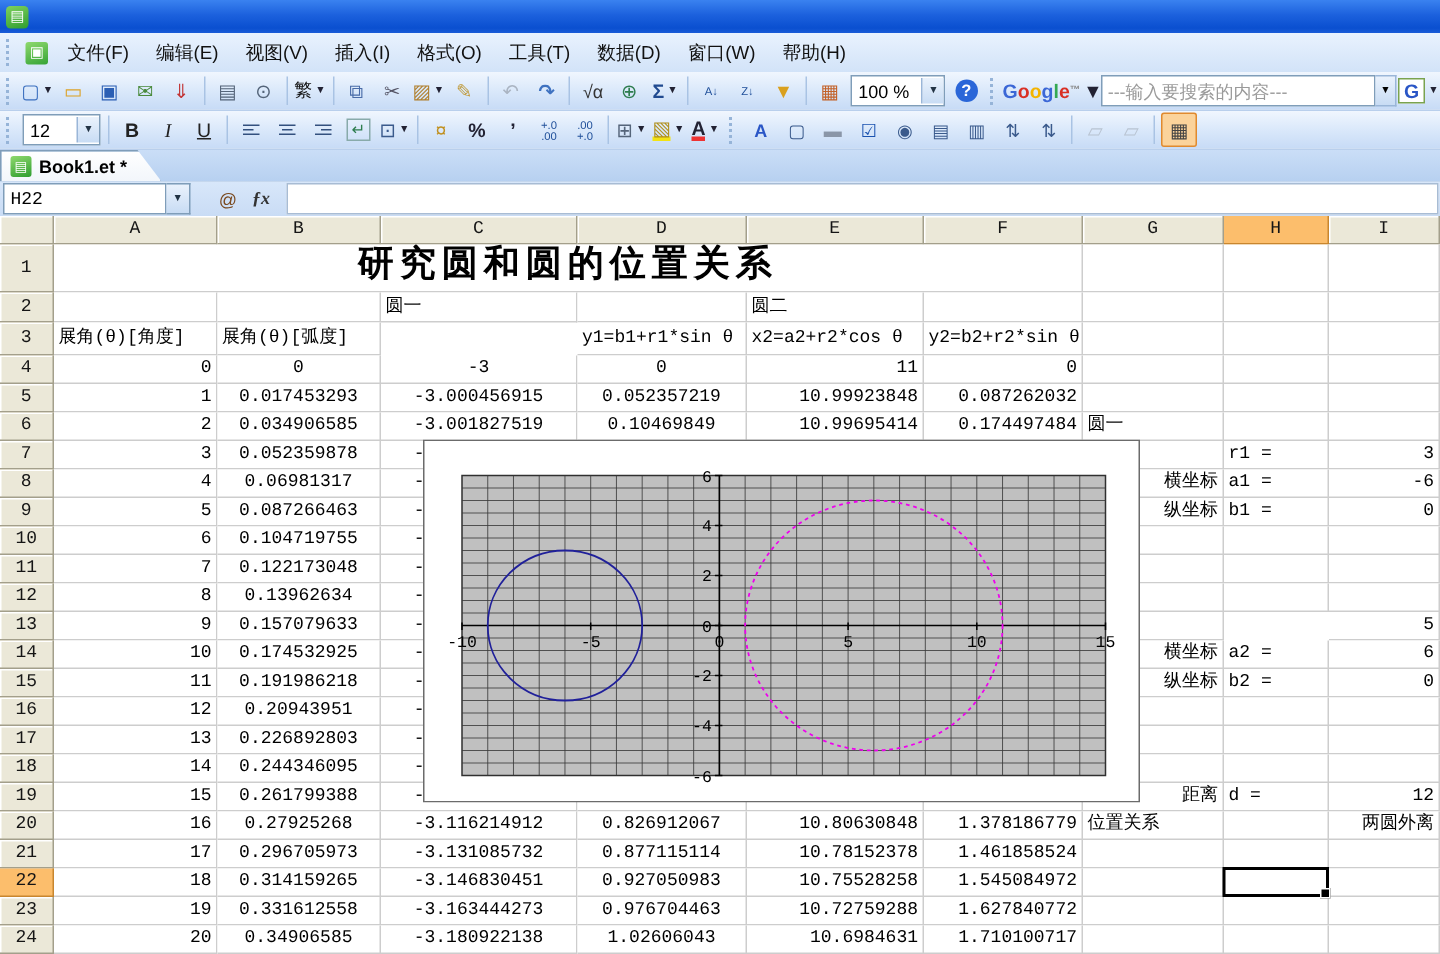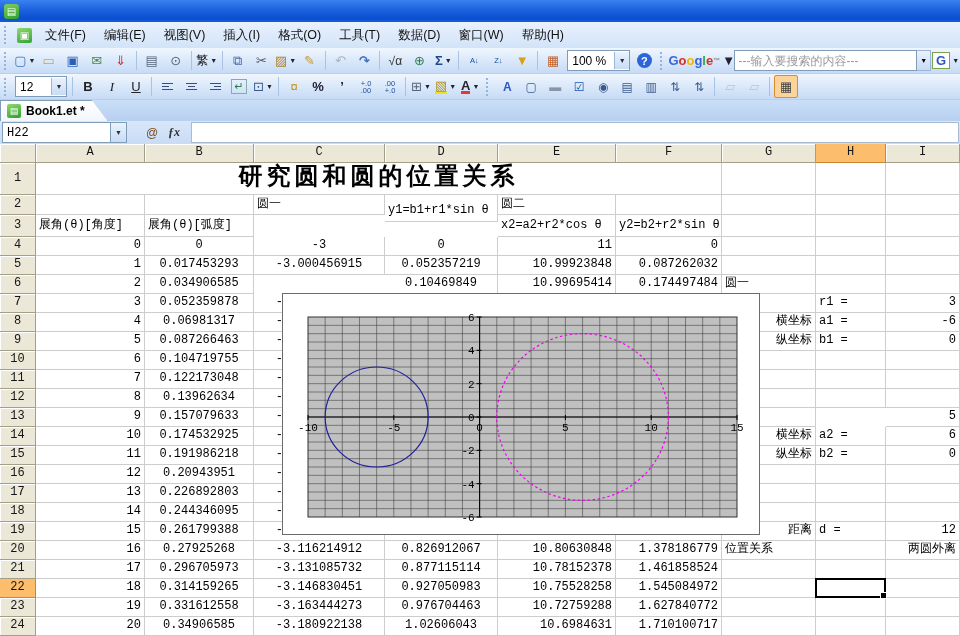--- a/index.html
+++ b/index.html
@@ -382,21 +382,21 @@
       <div class="cell al" data-name="cell-C2" style="left: 254px; top: 51px; width: 131px; height: 20px; line-height: 18px;">圆一</div>
       <div class="cell ac" data-name="cell-D2" style="left: 385px; top: 51px; width: 113px; height: 20px; line-height: 18px;"></div>
       <div class="cell al" data-name="cell-E2" style="left: 498px; top: 51px; width: 118px; height: 20px; line-height: 18px;">圆二</div>
       <div class="cell ar" data-name="cell-F2" style="left: 616px; top: 51px; width: 106px; height: 20px; line-height: 18px;"></div>
       <div class="cell al" data-name="cell-G2" style="left: 722px; top: 51px; width: 94px; height: 20px; line-height: 18px;"></div>
       <div class="cell al" data-name="cell-H2" style="left: 816px; top: 51px; width: 70px; height: 20px; line-height: 18px;"></div>
       <div class="cell ar" data-name="cell-I2" style="left: 886px; top: 51px; width: 74px; height: 20px; line-height: 18px;"></div>
       <div class="hdr" data-name="row-header-3" style="left: 0px; top: 71px; width: 36px; height: 22px; line-height: 20px;">3</div>
       <div class="cell al" data-name="cell-A3" style="left: 36px; top: 71px; width: 109px; height: 22px; line-height: 20px;">展角(θ)[角度]</div>
       <div class="cell al" data-name="cell-B3" style="left: 145px; top: 71px; width: 109px; height: 22px; line-height: 20px;">展角(θ)[弧度]</div>
-      <div class="cell al" data-name="cell-D3" style="left: 385px; top: 56px; width: 113px; height: 22px; line-height: 20px;">y1=b1+r1*sin θ</div>
+      <div class="cell al" data-name="cell-D3" style="left: 385px; top: 71px; width: 113px; height: 22px; line-height: 20px;">y1=b1+r1*sin θ</div>
       <div class="cell al" data-name="cell-E3" style="left: 498px; top: 71px; width: 118px; height: 22px; line-height: 20px;">x2=a2+r2*cos θ</div>
       <div class="cell al" data-name="cell-F3" style="left: 616px; top: 71px; width: 106px; height: 22px; line-height: 20px;">y2=b2+r2*sin θ</div>
       <div class="cell al" data-name="cell-G3" style="left: 722px; top: 71px; width: 94px; height: 22px; line-height: 20px;"></div>
       <div class="cell al" data-name="cell-H3" style="left: 816px; top: 71px; width: 70px; height: 22px; line-height: 20px;"></div>
       <div class="cell ar" data-name="cell-I3" style="left: 886px; top: 71px; width: 74px; height: 22px; line-height: 20px;"></div>
       <div class="hdr" data-name="row-header-4" style="left: 0px; top: 93px; width: 36px; height: 19px; line-height: 17px;">4</div>
       <div class="cell ar" data-name="cell-A4" style="left: 36px; top: 93px; width: 109px; height: 19px; line-height: 17px;">0</div>
       <div class="cell ac" data-name="cell-B4" style="left: 145px; top: 93px; width: 109px; height: 19px; line-height: 17px;">0</div>
       <div class="cell ac" data-name="cell-C4" style="left: 254px; top: 93px; width: 131px; height: 19px; line-height: 17px;">-3</div>
       <div class="cell ac" data-name="cell-D4" style="left: 385px; top: 93px; width: 113px; height: 19px; line-height: 17px;">0</div>
@@ -411,20 +411,21 @@
       <div class="cell ac" data-name="cell-C5" style="left: 254px; top: 112px; width: 131px; height: 19px; line-height: 17px;">-3.000456915</div>
       <div class="cell ac" data-name="cell-D5" style="left: 385px; top: 112px; width: 113px; height: 19px; line-height: 17px;">0.052357219</div>
       <div class="cell ar" data-name="cell-E5" style="left: 498px; top: 112px; width: 118px; height: 19px; line-height: 17px;">10.99923848</div>
       <div class="cell ar" data-name="cell-F5" style="left: 616px; top: 112px; width: 106px; height: 19px; line-height: 17px;">0.087262032</div>
       <div class="cell al" data-name="cell-G5" style="left: 722px; top: 112px; width: 94px; height: 19px; line-height: 17px;"></div>
       <div class="cell al" data-name="cell-H5" style="left: 816px; top: 112px; width: 70px; height: 19px; line-height: 17px;"></div>
       <div class="cell ar" data-name="cell-I5" style="left: 886px; top: 112px; width: 74px; height: 19px; line-height: 17px;"></div>
       <div class="hdr" data-name="row-header-6" style="left: 0px; top: 131px; width: 36px; height: 19px; line-height: 17px;">6</div>
       <div class="cell ar" data-name="cell-A6" style="left: 36px; top: 131px; width: 109px; height: 19px; line-height: 17px;">2</div>
       <div class="cell ac" data-name="cell-B6" style="left: 145px; top: 131px; width: 109px; height: 19px; line-height: 17px;">0.034906585</div>
+      <div class="cell ac" data-name="cell-C6" style="left: 254px; top: 131px; width: 131px; height: 19px; line-height: 17px;">-3.001827519</div>
       <div class="cell ac" data-name="cell-D6" style="left: 385px; top: 131px; width: 113px; height: 19px; line-height: 17px;">0.10469849</div>
       <div class="cell ar" data-name="cell-E6" style="left: 498px; top: 131px; width: 118px; height: 19px; line-height: 17px;">10.99695414</div>
       <div class="cell ar" data-name="cell-F6" style="left: 616px; top: 131px; width: 106px; height: 19px; line-height: 17px;">0.174497484</div>
       <div class="cell al" data-name="cell-G6" style="left: 722px; top: 131px; width: 94px; height: 19px; line-height: 17px;">圆一</div>
       <div class="cell al" data-name="cell-H6" style="left: 816px; top: 131px; width: 70px; height: 19px; line-height: 17px;"></div>
       <div class="cell ar" data-name="cell-I6" style="left: 886px; top: 131px; width: 74px; height: 19px; line-height: 17px;"></div>
       <div class="hdr" data-name="row-header-7" style="left: 0px; top: 150px; width: 36px; height: 19px; line-height: 17px;">7</div>
       <div class="cell ar" data-name="cell-A7" style="left: 36px; top: 150px; width: 109px; height: 19px; line-height: 17px;">3</div>
       <div class="cell ac" data-name="cell-B7" style="left: 145px; top: 150px; width: 109px; height: 19px; line-height: 17px;">0.052359878</div>
       <div class="cell ac" data-name="cell-C7" style="left: 254px; top: 150px; width: 131px; height: 19px; line-height: 17px;">-3.004111396</div>

